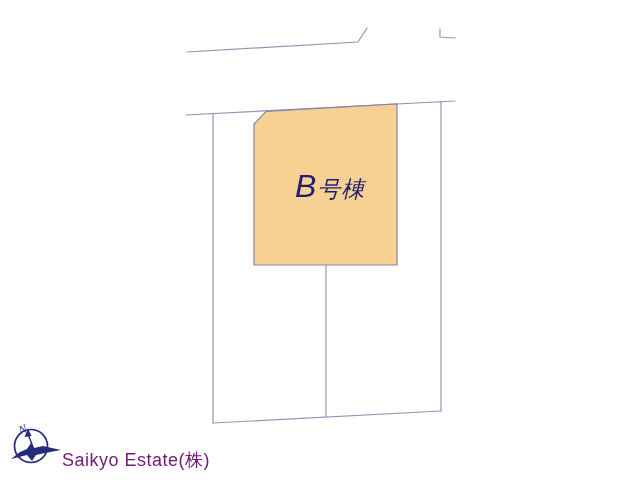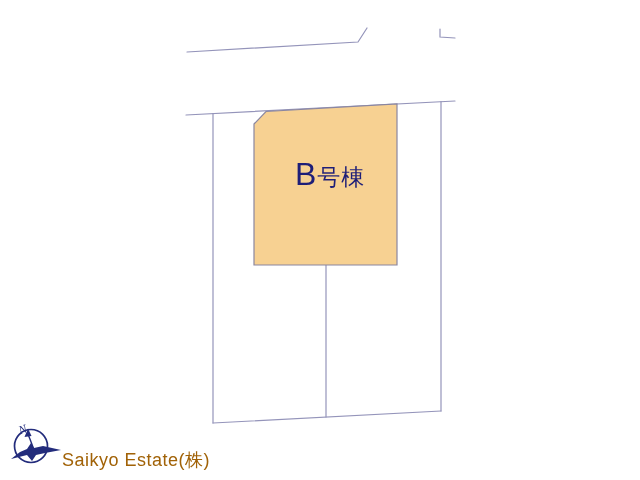--- a/index.html
+++ b/index.html
@@ -6,34 +6,35 @@
   .stage {
     position:relative;
     width:640px; height:480px;
     background:#ffffff;
     overflow:hidden;
     font-family:"Liberation Sans", sans-serif;
   }
   .plan-svg { position:absolute; left:0; top:0; }
   .plot-label {
     position:absolute;
-    left:295px; top:154px;
+    left:295px; top:166px;
     color:#1e1e78;
     font-size:23px;
     line-height:1.25;
     letter-spacing:1px;
     white-space:nowrap;
+    font-style:italic;
   }
   .plot-label::first-letter { font-size:32px; }
   .watermark {
     position:absolute;
     left:62px; top:448px;
     font-size:18px;
     letter-spacing:0.5px;
-    color:#a16207;
+    color:#701a75;
     white-space:nowrap;
   }
   .compass { position:absolute; left:6px; top:418px; }
   .compass-n { font-family:"Liberation Serif", serif; font-size:12px; font-style:italic; }
 </style>
 </head>
 <body>
 
 <div class="stage">
 

